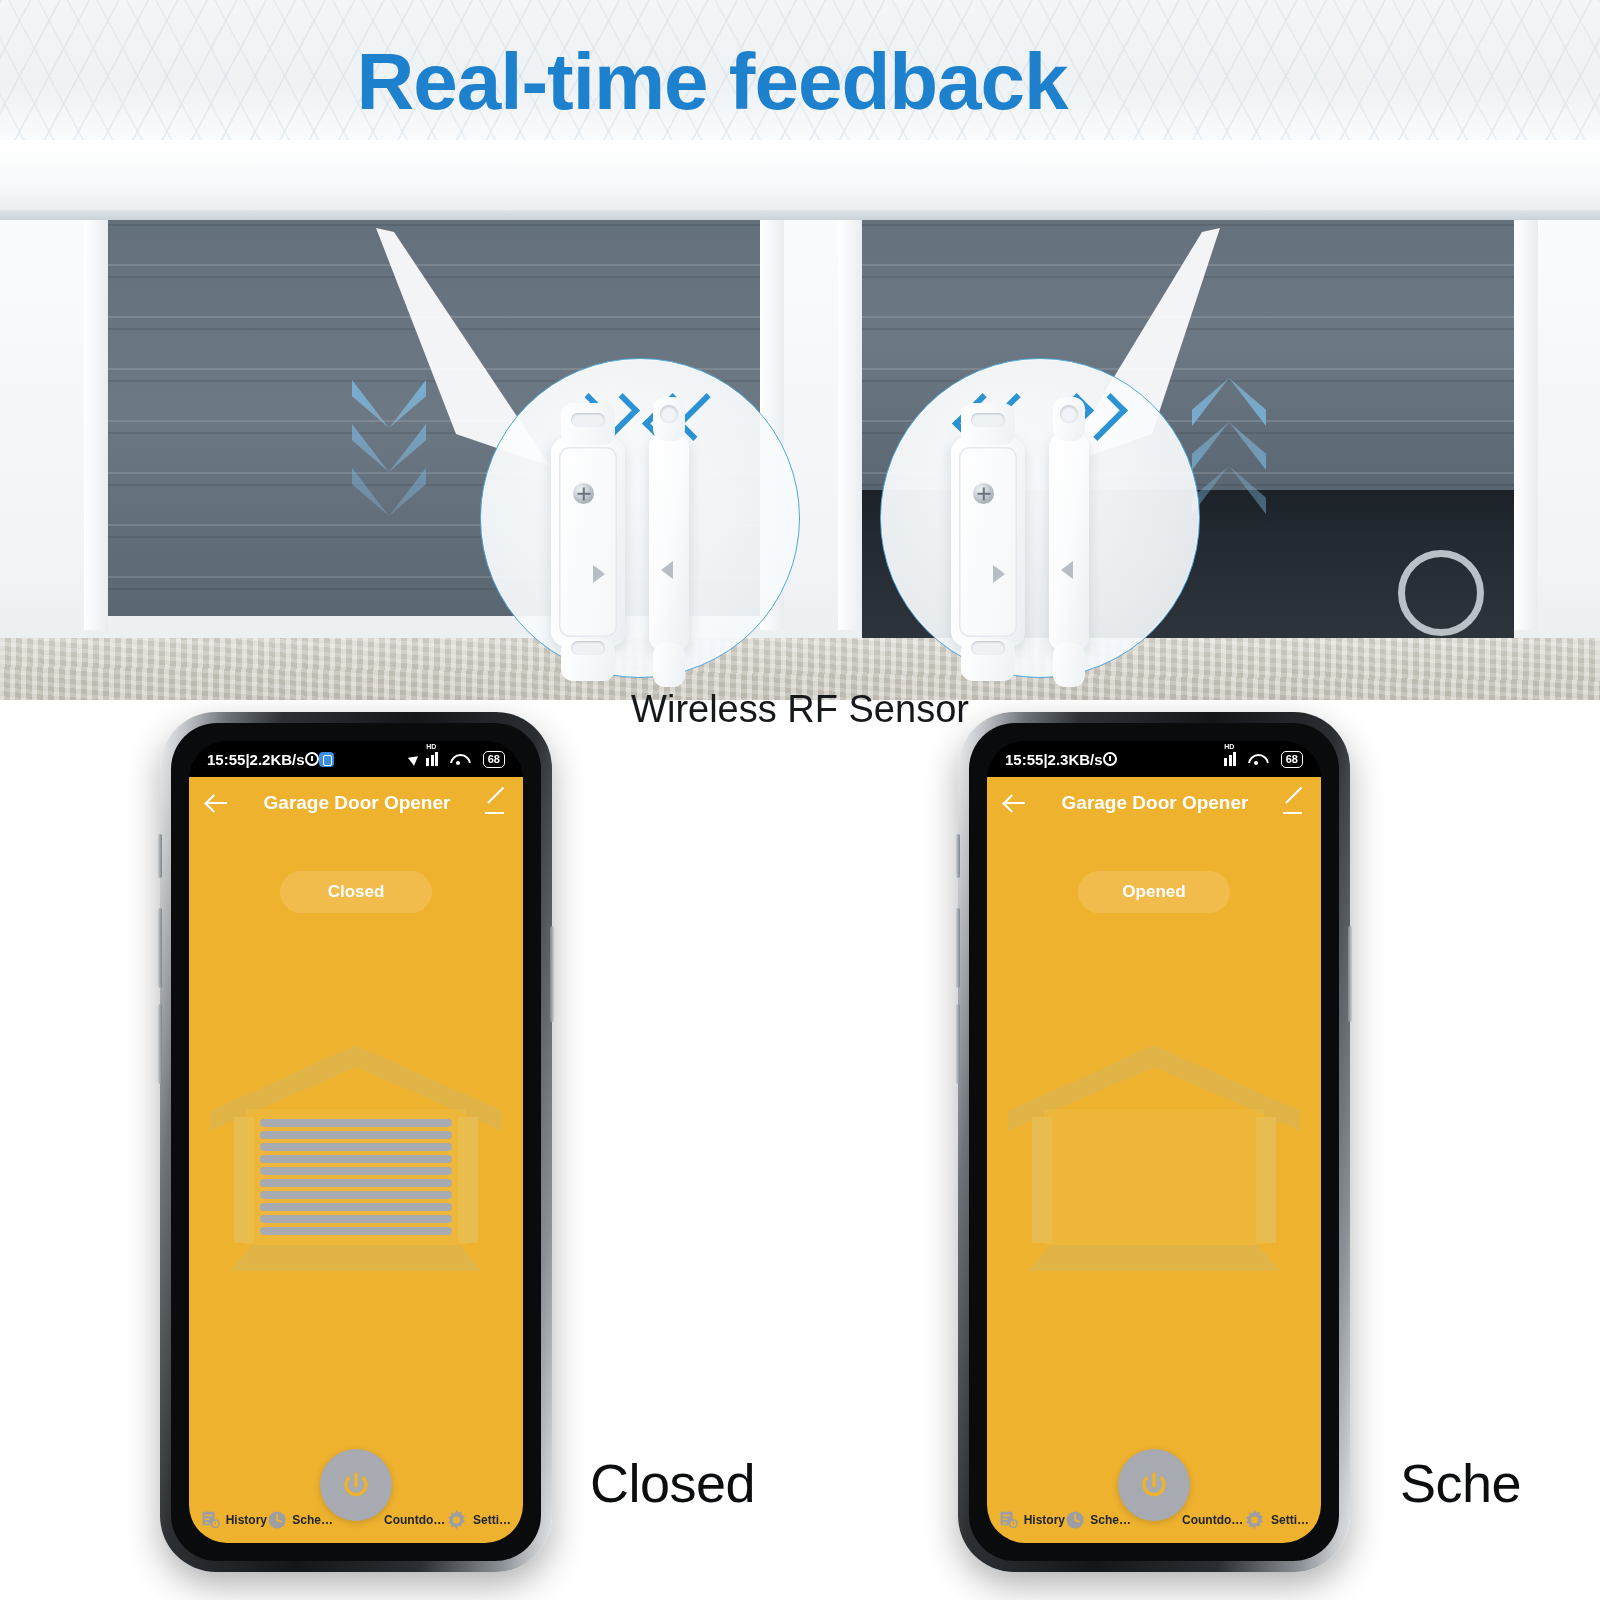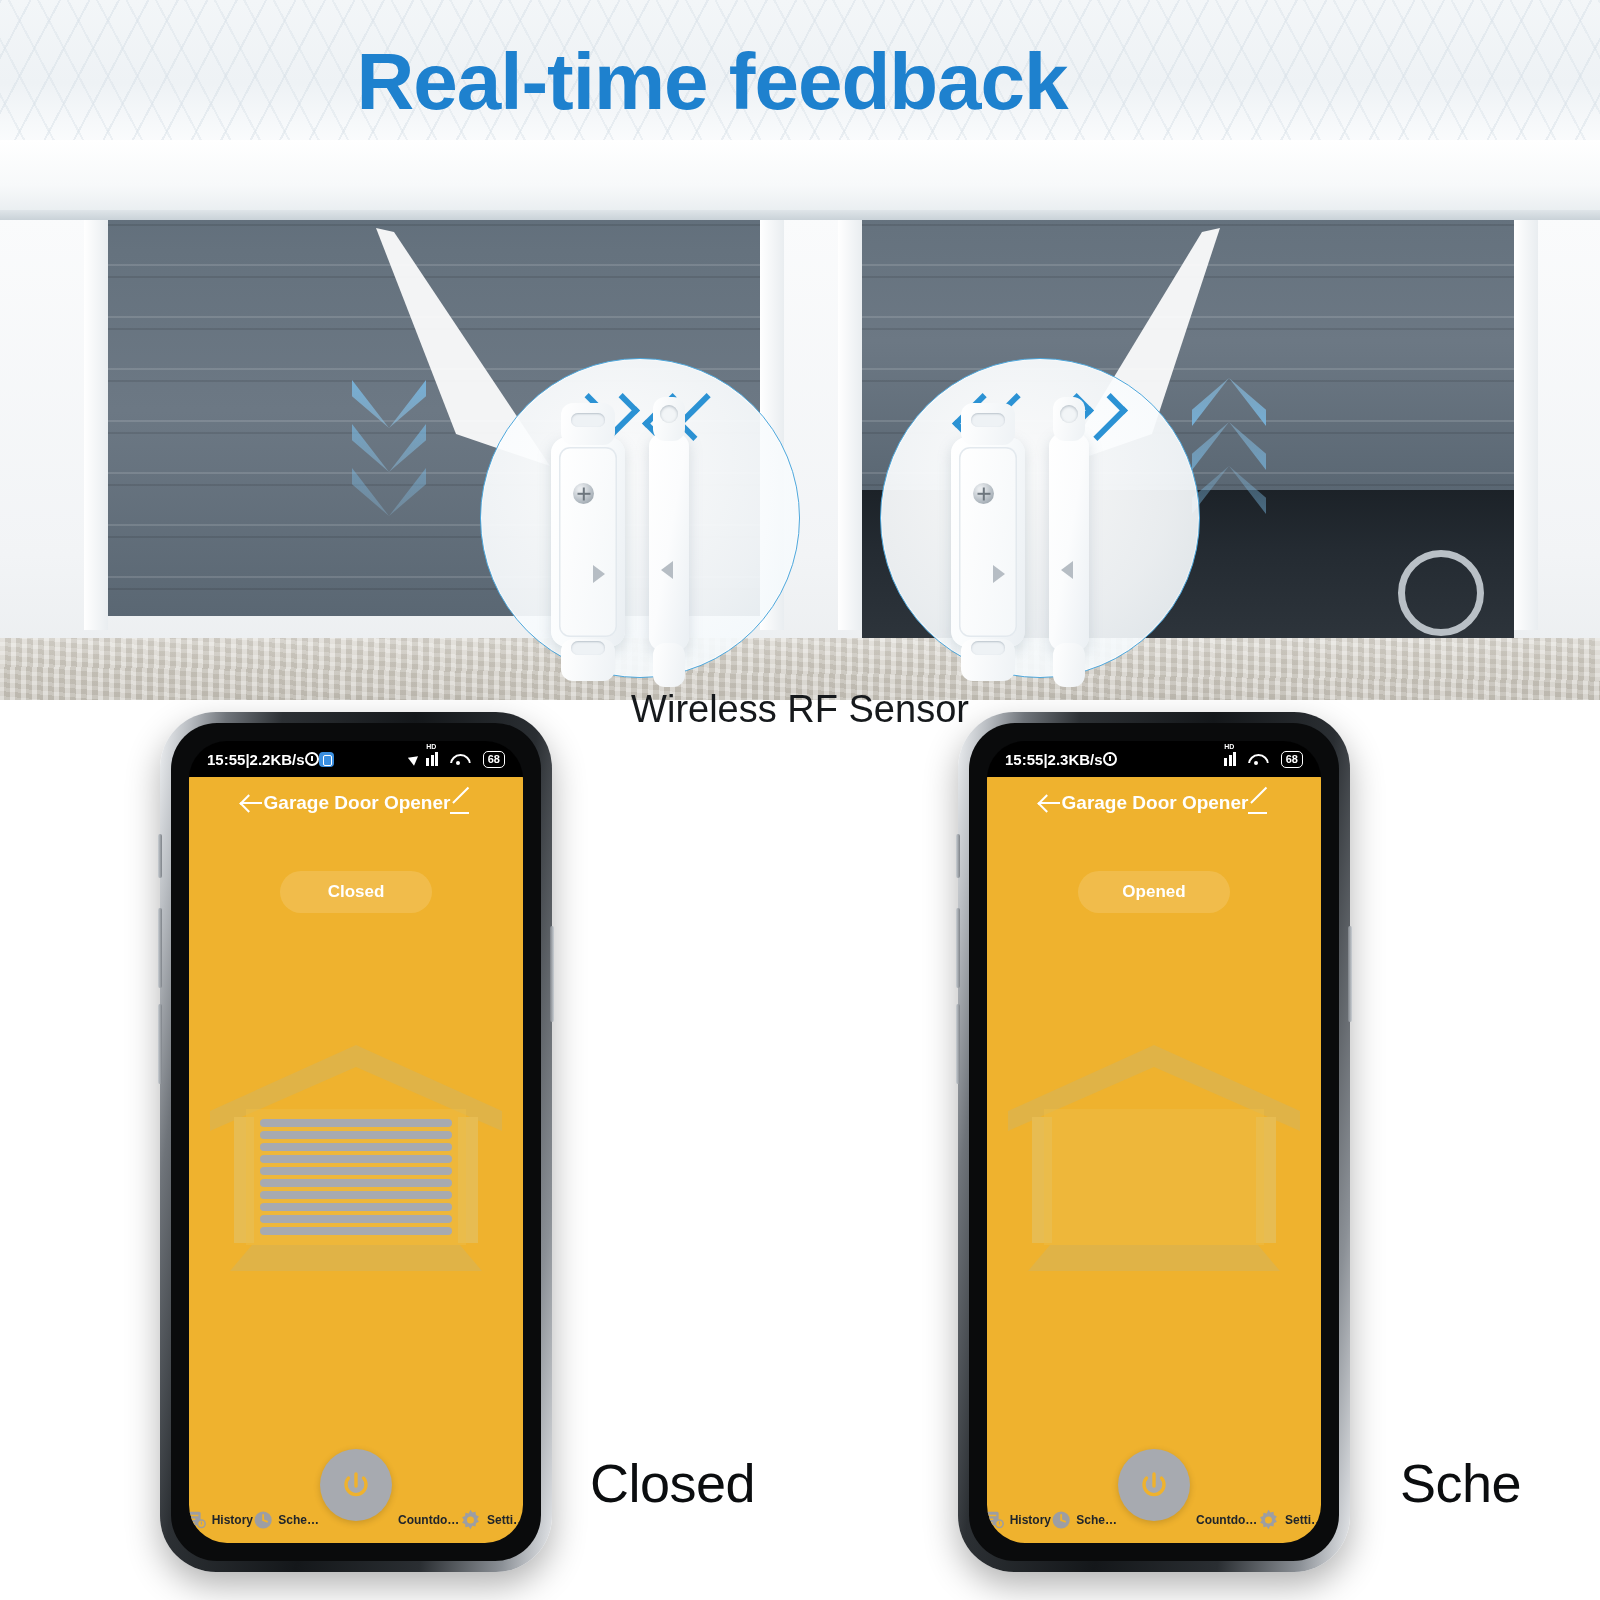--- a/index.html
+++ b/index.html
@@ -310,21 +310,20 @@
   }
   .batt{
     border:1.8px solid #fff; border-radius:5px; padding:0 4px;
     font-size:11px; font-weight:bold; line-height:15px;margin-left:9px;
   }
 
   
   .app{
     flex:1; background:#efb22e; display:flex; flex-direction:column;
     position:relative;
-    align-items:center;
   }
   .appbar{
     height:52px; display:flex; align-items:center; justify-content:space-between;
     padding:0 16px; color:#fff; flex:0 0 auto;
   }
   .back-arrow{
     width:24px;height:24px;position:relative;cursor:pointer;
   }
   .back-arrow::before{
     content:"";position:absolute;left:2px;top:11px;width:20px;height:2.4px;background:#fff;

